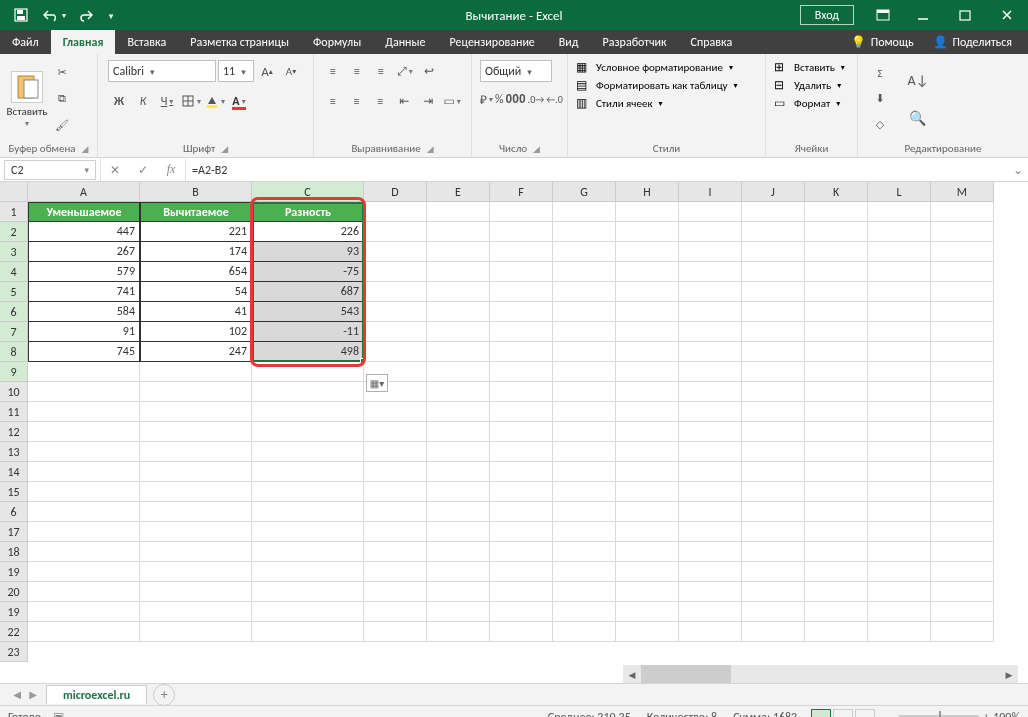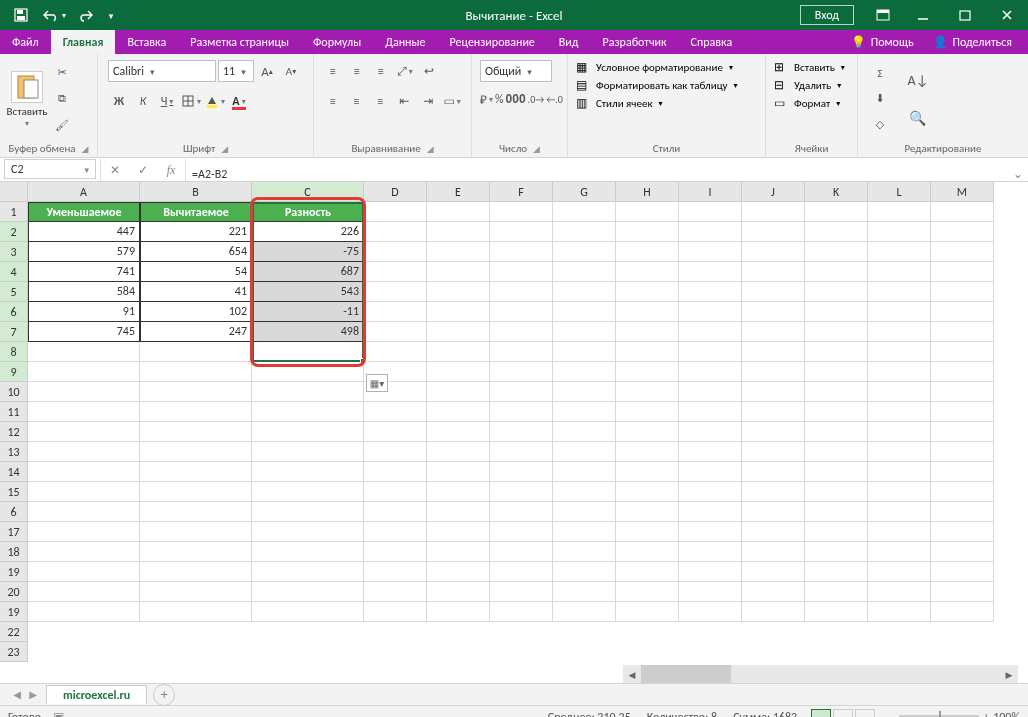--- a/index.html
+++ b/index.html
@@ -10,21 +10,21 @@
 .qat { display: flex; align-items: center; padding-left: 8px; gap: 4px; }
 .qat .qat-btn { width: 26px; height: 26px; display: flex; align-items: center; justify-content: center; color: #fff; }
 .qat .qat-btn.undo { width: 32px; }
 .title-text { position: absolute; left: 50%; transform: translateX(-50%); font-size: 13px; }
 .windowctrl { margin-left: auto; display: flex; align-items: center; }
 .signin { border: 1px solid rgba(255,255,255,.7); padding: 2px 14px; margin-right: 10px; font-size: 12px; }
 .winbtn { width: 42px; height: 30px; display: flex; align-items: center; justify-content: center; }
 .winbtn.mid { width: 38px; }
 
 
-.tabs { height: 24px; background: #a21caf; display: flex; color: #fff; font-size: 12px; }
+.tabs { height: 24px; background: #404040; display: flex; color: #fff; font-size: 12px; }
 .tab { padding: 0 12px; display: flex; align-items: center; }
 .tab.active { background: #f3f3f3; color: #217346; font-weight: 600; }
 .tabs-right { margin-left: auto; display: flex; padding-right: 6px; }
 .tabs-right .tab { padding: 0 10px; display: flex; align-items: center; gap: 4px; }
 
 
 .ribbon { height: 104px; background: #f3f3f3; border-bottom: 1px solid #d4d4d4; display: flex; }
 .group { border-right: 1px solid #e0e0e0; display: flex; flex-direction: column; padding: 4px 6px 2px; }
 .group-body { flex: 1; display: flex; }
 .group-label { text-align: center; font-size: 11px; color: #666; padding-top: 2px; display: flex; align-items: center; justify-content: center; gap: 6px; }
@@ -36,21 +36,21 @@
 .ctrlrow { display: flex; align-items: center; gap: 2px; margin-bottom: 2px; }
 .combo { border: 1px solid #c0c0c0; background: #fff; height: 22px; display: flex; align-items: center; padding: 0 4px; font-size: 12px; color: #333; }
 .combo .dd { margin-left: 6px; color: #666; font-size: 9px; }
 .abtn { width: 22px; height: 22px; display: flex; align-items: center; justify-content: center; color: #555; font-size: 12px;}
 .abtn.dd::after { content: "▾"; font-size: 8px; margin-left: 2px; color: #777; }
 .fmt-b { font-weight: bold; }
 .fmt-i { font-style: italic; }
 .fmt-u { text-decoration: underline; }
 
 
-.fbar { height: 24px; border-bottom: 1px solid #d4d4d4; display: flex; align-items: flex-end; background: #fff; }
+.fbar { height: 24px; border-bottom: 1px solid #d4d4d4; display: flex; align-items: center; background: #fff; }
 .namebox { width: 92px; border: 1px solid #cfcfcf; margin: 2px 4px; height: 20px; display: flex; align-items: center; padding: 0 6px; font-size: 12px; color: #333; }
 .namebox .dd { margin-left: auto; color: #888; font-size: 9px; }
 .fbtns { display: flex; border-left: 1px solid #e0e0e0; border-right: 1px solid #e0e0e0; }
 .fbtn { width: 28px; height: 22px; display: flex; align-items: center; justify-content: center; color: #888; font-size: 12px; }
 .fbtn.fx { font-style: italic; font-family: serif; }
 .formula { flex: 1; padding: 0 6px; font-size: 12px; color: #333; }
 .fbar .expand { width: 20px; color: #888; text-align: center; }
 
 
 .grid-wrap { position: relative; height: 501px; overflow: hidden; }
@@ -432,20 +432,35 @@
         <div class="cell narrow"></div>
         <div class="cell narrow"></div>
         <div class="cell narrow"></div>
         <div class="cell narrow"></div>
         <div class="cell narrow"></div>
         <div class="cell narrow"></div>
         <div class="cell narrow"></div>
         <div class="cell narrow"></div>
       </div>
       <div class="row">
+        <div class="cell data">267</div>
+        <div class="cell data">174</div>
+        <div class="cell data sel">93</div>
+        <div class="cell narrow"></div>
+        <div class="cell narrow"></div>
+        <div class="cell narrow"></div>
+        <div class="cell narrow"></div>
+        <div class="cell narrow"></div>
+        <div class="cell narrow"></div>
+        <div class="cell narrow"></div>
+        <div class="cell narrow"></div>
+        <div class="cell narrow"></div>
+        <div class="cell narrow"></div>
+      </div>
+      <div class="row">
         <div class="cell data">579</div>
         <div class="cell data">654</div>
         <div class="cell data sel">-75</div>
         <div class="cell narrow"></div>
         <div class="cell narrow"></div>
         <div class="cell narrow"></div>
         <div class="cell narrow"></div>
         <div class="cell narrow"></div>
         <div class="cell narrow"></div>
         <div class="cell narrow"></div>

